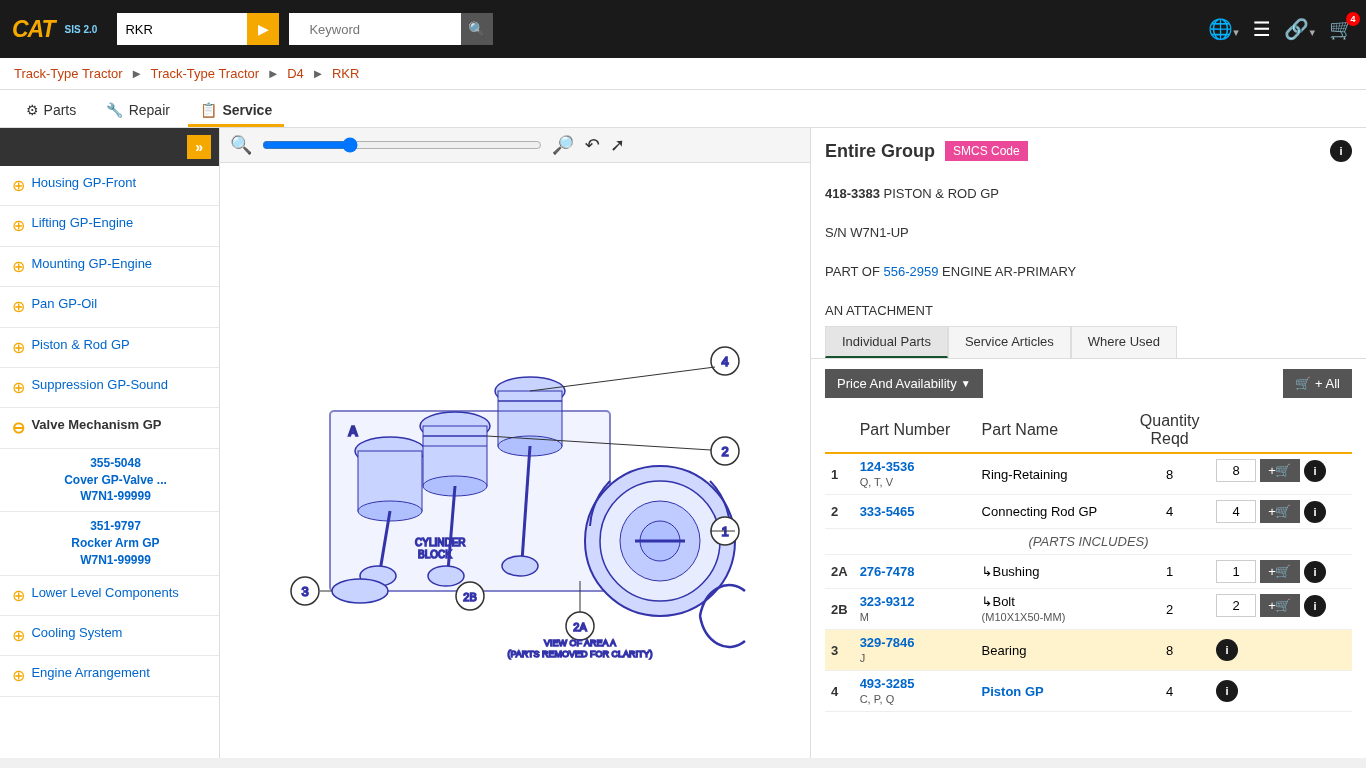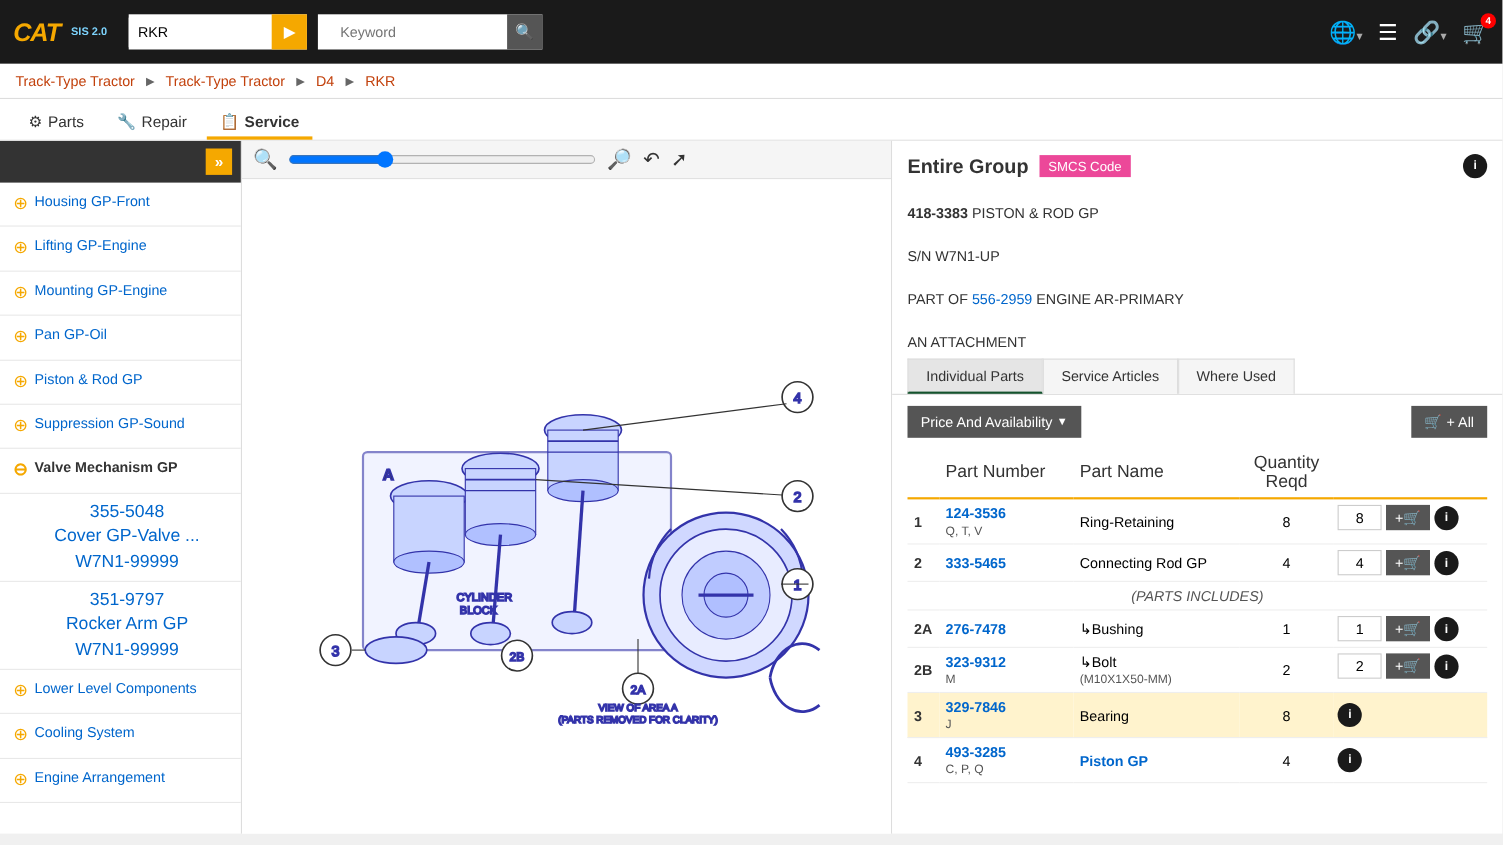--- a/index.html
+++ b/index.html
@@ -207,23 +207,24 @@
     }
     .sidebar-item.expanded {
       color: #333;
       font-weight: bold;
     }
     .sidebar-sub-item {
       padding: 6px 10px 6px 22px;
       border-bottom: 1px solid #e8e8e8;
       cursor: pointer;
       color: #0066cc;
-      font-size: 16px;
+      font-size: 12px;
       text-align: center;
       line-height: 1.4;
+      font-weight: bold;
     }
     .sidebar-sub-item .sub-num { color: #0066cc; }
     .sidebar-sub-item .sub-name { color: #0066cc; display: block; }
     .sidebar-sub-item .sub-sn { color: #0066cc; display: block; }
 
     
     #diagram-area {
       flex: 1;
       background: white;
       border-right: 1px solid #ddd;

